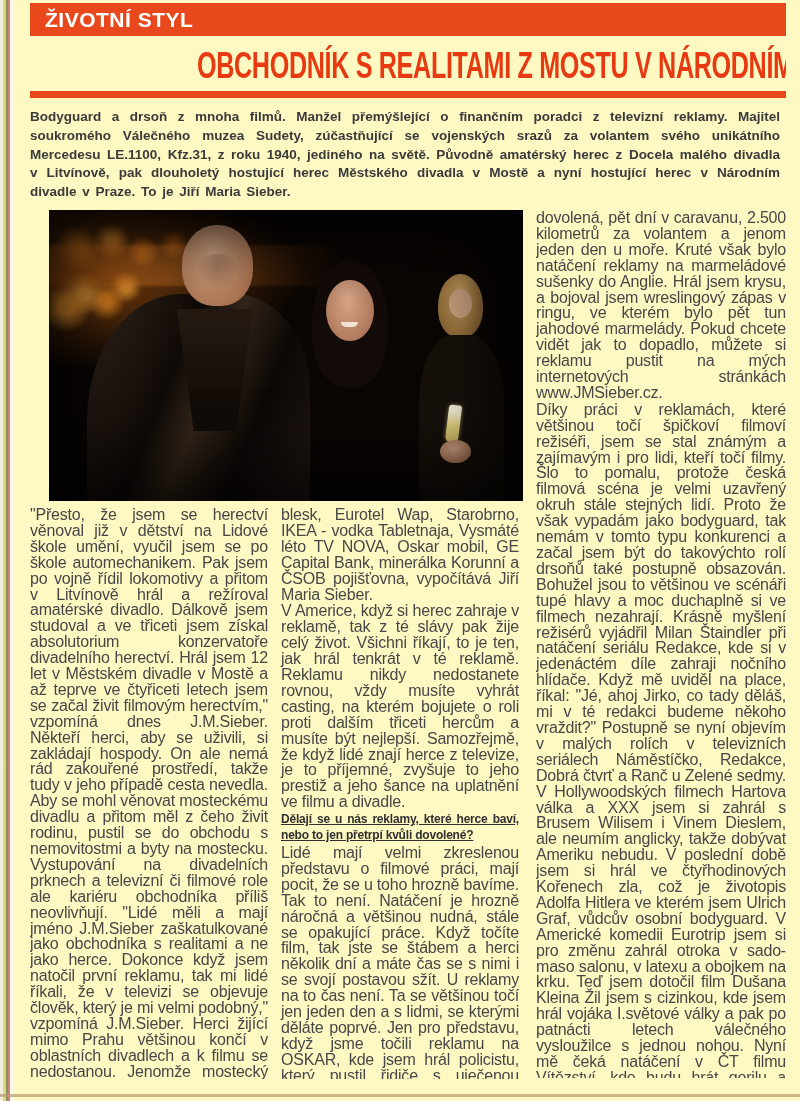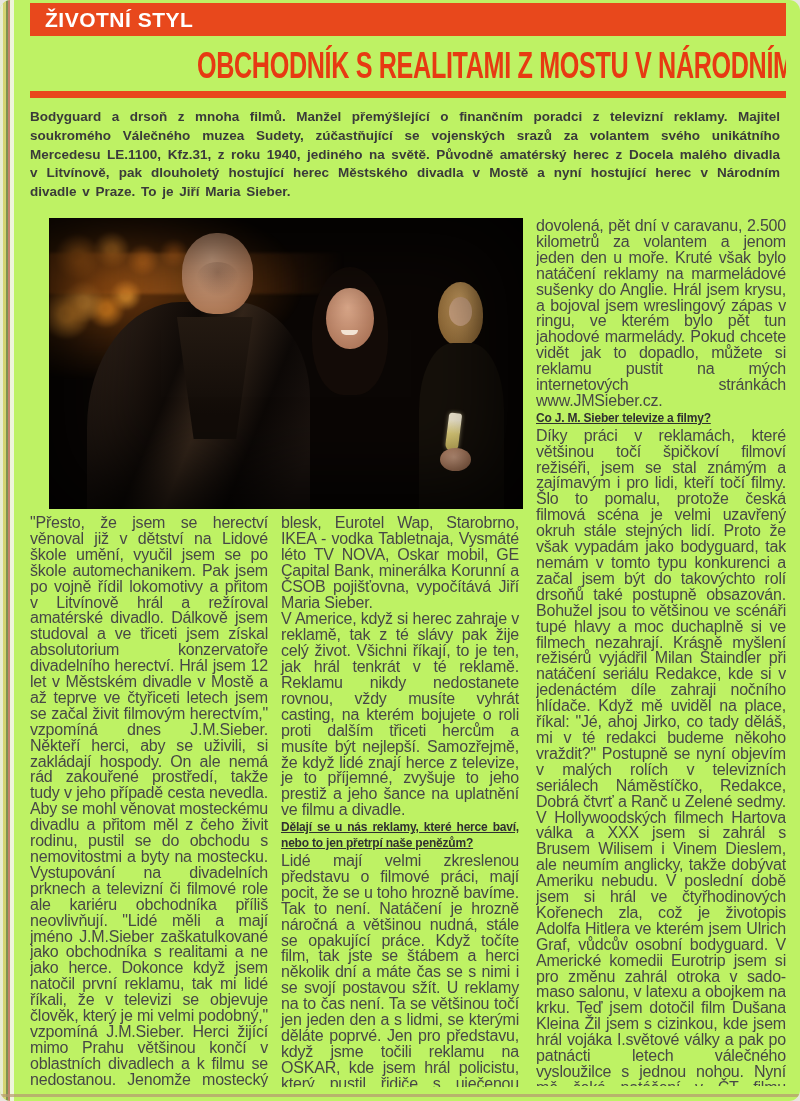--- a/index.html
+++ b/index.html
@@ -1,29 +1,29 @@
 <!DOCTYPE html>
 <html><head>
 <meta charset="utf-8">
 <style>
   html,body{margin:0;padding:0;background:#e8e6df;}
-  .page{position:relative;width:800px;height:1101px;background:#bef264;overflow:hidden;
-        font-family:"Liberation Sans","DejaVu Sans",sans-serif;border-radius:11px;}
+  .page{position:relative;width:800px;height:1101px;background:#fef9c3;overflow:hidden;
+        font-family:"Liberation Sans","DejaVu Sans",sans-serif;}
   .scan-edge{position:absolute;left:0;top:0;bottom:0;width:14px;
     background:linear-gradient(to right,#efede4 0 3px,#d9cf74 3px 6px,#74804d 6px 8px,#c4706b 8px 10px,#f7f6f0 10px 14px);
     opacity:.85;}
   .content{position:absolute;left:30px;right:14px;top:0;}
   
   .kicker-bar{margin-top:3px;height:33px;background:#e8481c;display:flex;align-items:center;padding-left:15px;}
   .kicker{color:#ffffff;font-weight:bold;font-size:21px;letter-spacing:.5px;}
   .title-wrap{margin-top:9px;text-align:center;overflow:hidden;}
   .title{display:inline-block;white-space:nowrap;color:#e73a12;font-weight:bold;font-size:37px;
          letter-spacing:-.5px;transform:scaleX(.68);transform-origin:center;margin:0;}
   .title-rule{height:7px;background:#e8481c;margin-top:4px;}
-  .intro{margin:10px 6px 16px 0;font-size:13.5px;line-height:18.8px;font-weight:bold;color:#3a3a3a;
+  .intro{margin:10px 6px 8px 0;font-size:13.5px;line-height:18.8px;font-weight:bold;color:#3a3a3a;
          text-align:justify;word-spacing:2px;}
   
   .main{margin-top:8px;display:flex;gap:12px;}
   .left-region{width:494px;flex:none;}
   .cols-row{display:flex;gap:13px;margin-top:6px;height:572px;overflow:hidden;}
   .col{width:238px;flex:none;}
   .right-col{flex:1;height:868px;overflow:hidden;}
   .bodytext{margin:0 0 1px 0;font-size:16px;line-height:15.9px;letter-spacing:-.2px;color:#474747;
             text-align:justify;}
   .qhead{margin:2px 0 1px 0;font-size:12px;line-height:15.9px;letter-spacing:-.2px;color:#303030;
@@ -115,30 +115,29 @@
           <div class="ph-vignette"></div>
         </figure>
 
         <div class="cols-row">
           <div class="col">
             <p class="bodytext">"Přesto, že jsem se herectví věnoval již v dětství na Lidové škole umění, vyučil jsem se po škole automechanikem. Pak jsem po vojně řídil lokomotivy a přitom v Litvínově hrál a režíroval amatérské divadlo. Dálkově jsem studoval a ve třiceti jsem získal absolutorium konzervatoře divadelního herectví. Hrál jsem 12 let v Městském divadle v Mostě a až teprve ve čtyřiceti letech jsem se začal živit filmovým herectvím," vzpomíná dnes J.M.Sieber. Někteří herci, aby se uživili, si zakládají hospody. On ale nemá rád zakouřené prostředí, takže tudy v jeho případě cesta nevedla. Aby se mohl věnovat mosteckému divadlu a přitom měl z čeho živit rodinu, pustil se do obchodu s nemovitostmi a byty na mostecku. Vystupování na divadelních prknech a televizní či filmové role ale kariéru obchodníka příliš neovlivňují. "Lidé měli a mají jméno J.M.Sieber zaškatulkované jako obchodníka s realitami a ne jako herce. Dokonce když jsem natočil první reklamu, tak mi lidé říkali, že v televizi se objevuje člověk, který je mi velmi podobný," vzpomíná J.M.Sieber. Herci žijící mimo Prahu většinou končí v oblastních divadlech a k filmu se nedostanou. Jenomže mostecký obchodník musel odejít po dvanácti letech z mosteckého divadla a nebylo to nikterak snadné. Jak sám vysvětluje, žádné divadlo nebylo poblíž a tak se rozhodl pro filmování v Praze. "Filmování mi připadalo jako jeho logická náhražka divadla. Začal jsem tedy před pěti lety hrát v televizních reklamách. Měl jsem štěstí, vyhrával jsem castingy a už mám za sebou natočených 33 televizních reklam. Z toho jich bylo vysílaných v Česku devět: Nedělní</p>
           </div>
           <div class="col">
             <p class="bodytext">blesk, Eurotel Wap, Starobrno, IKEA - vodka Tabletnaja, Vysmáté léto TV NOVA, Oskar mobil, GE Capital Bank, minerálka Korunní a ČSOB pojišťovna, vypočítává Jiří Maria Sieber.</p>
             <p class="bodytext">V Americe, když si herec zahraje v reklamě, tak z té slávy pak žije celý život. Všichni říkají, to je ten, jak hrál tenkrát v té reklamě. Reklamu nikdy nedostanete rovnou, vždy musíte vyhrát casting, na kterém bojujete o roli proti dalším třiceti hercům a musíte být nejlepší. Samozřejmě, že když lidé znají herce z televize, je to příjemné, zvyšuje to jeho prestiž a jeho šance na uplatnění ve filmu a divadle.</p>
-            <h3 class="qhead">Dělají se u nás reklamy, které herce baví, nebo to jen přetrpí naše penězům?</h3>
+            <h3 class="qhead">Dělají se u nás reklamy, které herce baví, nebo to jen přetrpí kvůli dovolené?</h3>
             <p class="bodytext">Lidé mají velmi zkreslenou představu o filmové práci, mají pocit, že se u toho hrozně bavíme. Tak to není. Natáčení je hrozně náročná a většinou nudná, stále se opakující práce. Když točíte film, tak jste se štábem a herci několik dní a máte čas se s nimi i se svojí postavou sžít. U reklamy na to čas není. Ta se většinou točí jen jeden den a s lidmi, se kterými děláte poprvé. Jen pro představu, když jsme točili reklamu na OSKAR, kde jsem hrál policistu, který pustil řidiče s uječenou manželkou, tak jsme to točili 10 hodin na 64 klapek. Skvělá práce byla při reklamě na ČSOB pojišťovnu - Osobní poradce. To režíroval američan, který vůbec neuměl česky. Takže jsme si to hráli v pohodě sami, jak jsme nejlépe cítili. Že jsem casting na tuto reklamu vyhrál, mi volali do Chorvatska, kde jsem byl s rodinou na dovolené. Musel jsem se tedy vrátit na natáčení. Byla to naše nejkratší</p>
           </div>
         </div>
 
       </div>
 
       <div class="col right-col">
         <p class="bodytext">dovolená, pět dní v caravanu, 2.500 kilometrů za volantem a jenom jeden den u moře. Kruté však bylo natáčení reklamy na marmeládové sušenky do Anglie. Hrál jsem krysu, a bojoval jsem wreslingový zápas v ringu, ve kterém bylo pět tun jahodové marmelády. Pokud chcete vidět jak to dopadlo, můžete si reklamu pustit na mých internetových stránkách www.JMSieber.cz.</p>
-        <h3 class="qhead">Co J. M. Sieber televize a filmy?</h3>
         <p class="bodytext">Díky práci v reklamách, které většinou točí špičkoví filmoví režiséři, jsem se stal známým a zajímavým i pro lidi, kteří točí filmy. Šlo to pomalu, protože česká filmová scéna je velmi uzavřený okruh stále stejných lidí. Proto že však vypadám jako bodyguard, tak nemám v tomto typu konkurenci a začal jsem být do takovýchto rolí drsoňů také postupně obsazován. Bohužel jsou to většinou ve scénáři tupé hlavy a moc duchaplně si ve filmech nezahrají. Krásně myšlení režisérů vyjádřil Milan Štaindler při natáčení seriálu Redakce, kde si v jedenáctém díle zahraji nočního hlídače. Když mě uviděl na place, říkal: "Jé, ahoj Jirko, co tady děláš, mi v té redakci budeme někoho vraždit?" Postupně se nyní objevím v malých rolích v televizních seriálech Náměstíčko, Redakce, Dobrá čtvrť a Ranč u Zelené sedmy. V Hollywoodských filmech Hartova válka a XXX jsem si zahrál s Brusem Wilisem i Vinem Dieslem, ale neumím anglicky, takže dobývat Ameriku nebudu. V poslední době jsem si hrál ve čtyřhodinových Kořenech zla, což je životopis Adolfa Hitlera ve kterém jsem Ulrich Graf, vůdcův osobní bodyguard. V Americké komedii Eurotrip jsem si pro změnu zahrál otroka v sado-maso salonu, v latexu a obojkem na krku. Teď jsem dotočil film Dušana Kleina Žil jsem s cizinkou, kde jsem hrál vojáka I.světové války a pak po patnácti letech válečného vysloužilce s jednou nohou. Nyní mě čeká natáčení v ČT filmu Vítězství, kde budu hrát gorilu a hlídat Ukrajinku v bordelu, za barem bude Dáda Patrasová. Tento týden jsem také dostal roli v novém filmovém hororu podle povídek markýze De Sade Šílení, kultovního režiséra Jana Švankmajera, který se bude odehrávat v blázinci a já budu hrát zřízence.</p>
       </div>
 
     </div>
   </div>
 
   <div class="bottom-edge"></div>
 </div>
 
 </body></html>

